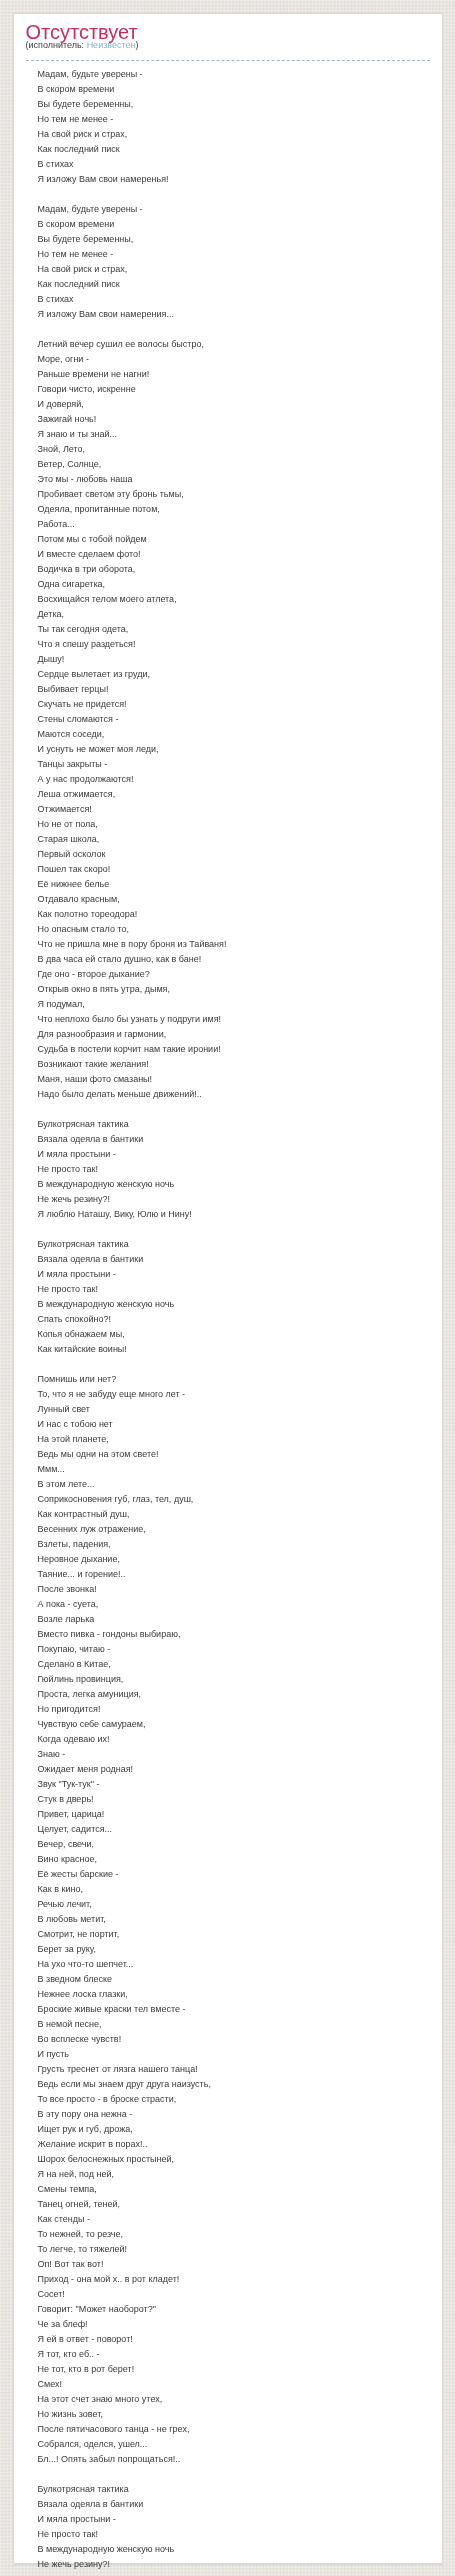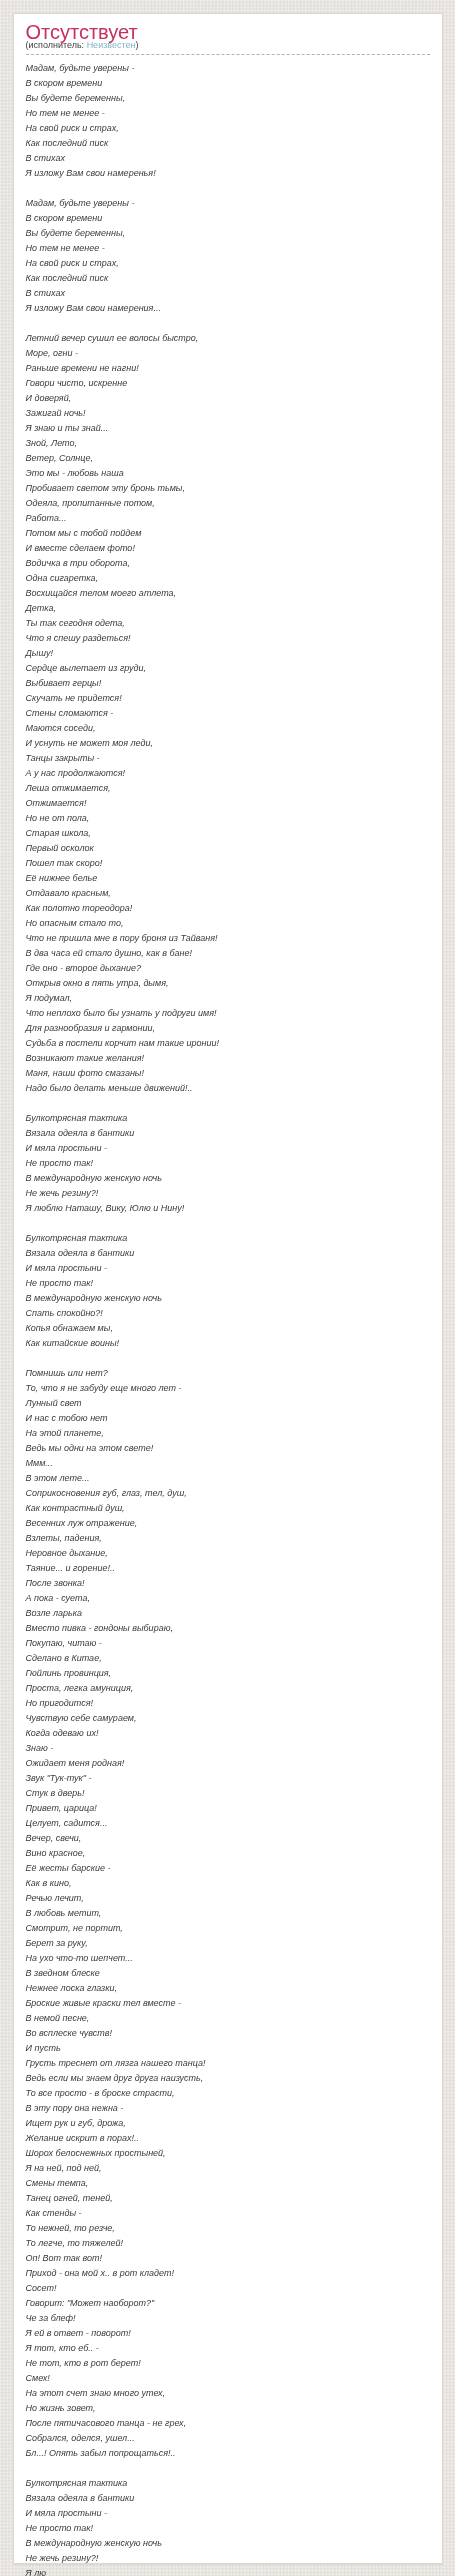--- a/index.html
+++ b/index.html
@@ -35,37 +35,36 @@
     margin: 0;
     font-size: 20px;
     line-height: 16px;
     font-weight: 400;
     color: #c62f5e;
   }
   .artist-line {
     font-size: 9px;
     line-height: 11.4px;
     color: #3d3d3d;
-    padding-bottom: 3px;
+    padding-bottom: 9px;
     border-bottom: 0.6px dashed #a4b5bd;
   }
   .artist-line a {
     color: #7fb5c4;
     text-decoration: none;
     cursor: pointer;
   }
   .lyrics {
     margin-top: 5.7px;
     font-size: 9px;
     line-height: 15px;
     color: #3a3a3a;
   }
   .lyrics p.stanza {
-    margin: 0 0 15px 0;
-    font-style: italic;
+    margin: 0 0 15px 12px;
   }
   .lyrics p.stanza:last-child {
     margin-bottom: 0;
   }
 </style>
 </head>
 <body>
 
 <div class="card">
   <h1 class="song-title">Отсутствует</h1>

